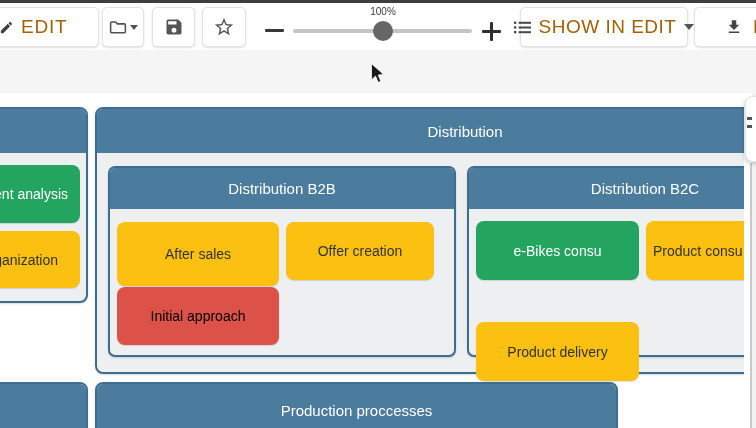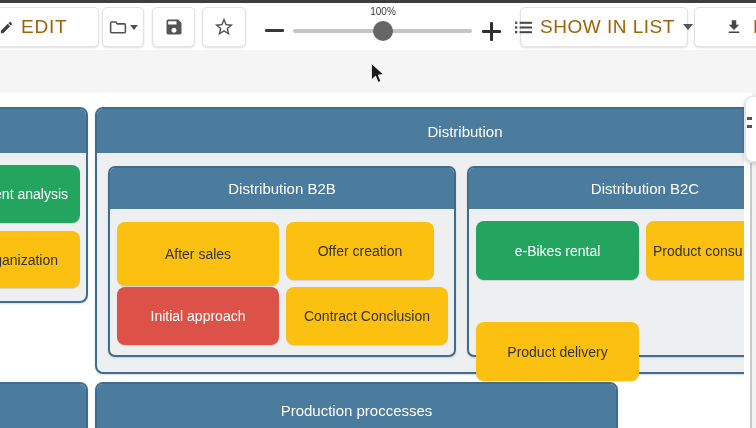--- a/index.html
+++ b/index.html
@@ -45,21 +45,21 @@
   #b2c-panel .panel-header{height:41px;padding-left:16px;}
   #production-panel{left:95px;top:382px;width:523px;height:70px;}
   #production-panel .panel-header{height:58px;align-items:flex-start;padding-top:18px;}
   #bottomleft-panel{left:-30px;top:382px;width:118px;height:70px;}
   #bottomleft-panel .panel-header{height:58px;}
 
   .box{position:absolute;border-radius:8px;font-size:14px;display:flex;align-items:center;
        justify-content:center;box-sizing:border-box;box-shadow:0 1px 1px rgba(0,0,0,.12);white-space:nowrap;}
   .box.yellow{background:#fcc011;color:#333;}
   .box.green{background:#23a45f;color:#fff;}
-  .box.red{background:#dc5248;color:#ffffff;}
+  .box.red{background:#dc5248;color:#000000;}
 
   #box-after-sales{left:117px;top:222px;width:162px;height:64px;}
   #box-offer-creation{left:286px;top:222px;width:148px;height:58px;}
   #box-initial-approach{left:117px;top:287px;width:162px;height:58px;}
   #box-contract-conclusion{left:286px;top:287px;width:162px;height:58px;}
   #box-ebikes{left:476px;top:221px;width:163px;height:59px;}
   #box-product-consu{left:646px;top:221px;width:162px;height:59px;justify-content:flex-start;padding-left:7px;overflow:hidden;}
   #box-product-delivery{left:476px;top:286px;width:163px;height:59px;margin-top:36px;}
   #box-ent-analysis{left:-62px;top:165px;width:142px;height:58px;justify-content:flex-end;padding-right:12px;}
   #box-ganization{left:-62px;top:231px;width:142px;height:57px;justify-content:flex-end;padding-right:22px;}
@@ -136,21 +136,21 @@
           <g fill="#474747">
             <rect x="0" y="0.6" width="2.3" height="2.3"></rect>
             <rect x="0" y="5.3" width="2.3" height="2.3"></rect>
             <rect x="0" y="10" width="2.3" height="2.3"></rect>
             <rect x="4.6" y="0.8" width="12.4" height="2"></rect>
             <rect x="4.6" y="5.5" width="12.4" height="2"></rect>
             <rect x="4.6" y="10.2" width="12.4" height="2"></rect>
           </g>
         </svg>
     </span>
-    <span class="btn-label" style="letter-spacing:.5px;">SHOW IN LIST</span>
+    <span class="btn-label" style="letter-spacing:.5px;">SHOW IN EDIT</span>
     <span>
       <svg width="10" height="6" viewBox="0 0 10 6">
           <path d="M0 0h10L5 6z" fill="#555"></path>
         </svg>
     </span>
   </div>
 
   <div class="btn" id="btn-export">
     <span>
       <svg width="18" height="18" viewBox="0 0 24 24">
@@ -183,31 +183,28 @@
   </div>
   <div class="box yellow" id="box-after-sales">
     <span>After sales</span>
   </div>
   <div class="box yellow" id="box-offer-creation">
     <span>Offer creation</span>
   </div>
   <div class="box red" id="box-initial-approach">
     <span>Initial approach</span>
   </div>
-  <div class="box yellow" id="box-contract-conclusion">
-    <span>Contract Conclusion</span>
-  </div>
 
   <div class="panel" id="b2c-panel">
     <div class="panel-header">
       <span>Distribution B2C</span>
     </div>
   </div>
   <div class="box green" id="box-ebikes">
-    <span>e-Bikes rental</span>
+    <span>e-Bikes consu</span>
   </div>
   <div class="box yellow" id="box-product-consu">
     <span>Product consu</span>
   </div>
   <div class="box yellow" id="box-product-delivery">
     <span>Product delivery</span>
   </div>
 
   <div class="panel" id="production-panel">
     <div class="panel-header">

